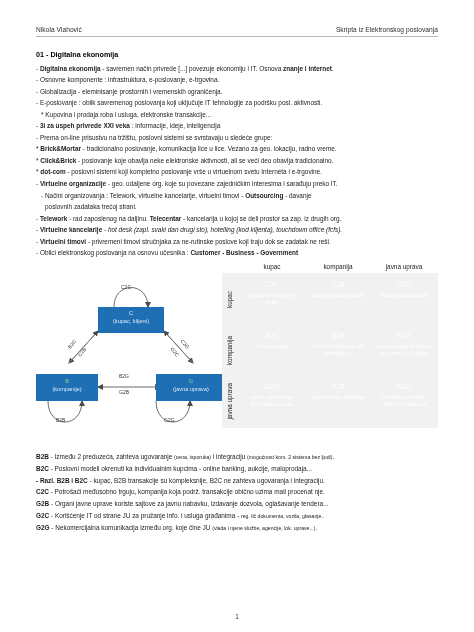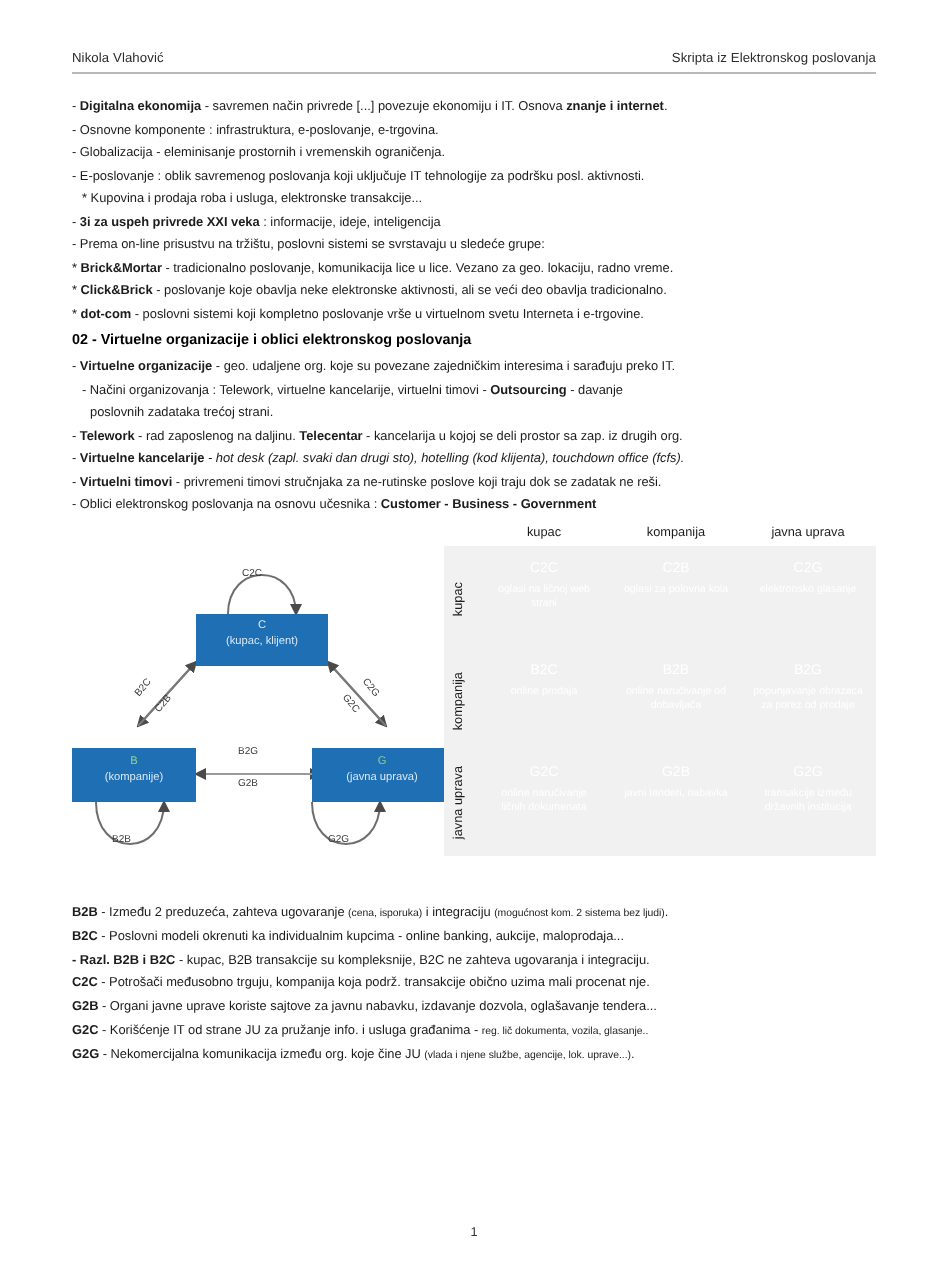--- a/index.html
+++ b/index.html
@@ -146,20 +146,21 @@
 <div class="page">
 
   <div class="runhead">
     <span>Nikola Vlahović</span>
     <span>Skripta iz Elektronskog poslovanja</span>
   </div>
   <div class="runhead-rule"></div>
 
   <div class="content">
 
+    <div class="hd">01 - Digitalna ekonomija</div>
     <div>
       <div class="ln">
         <span>- </span><span class="b">Digitalna ekonomija</span><span> - savremen način privrede [...] povezuje ekonomiju i IT. Osnova </span><span class="b">znanje i internet</span><span>.</span>
       </div>
       <div class="ln">
         <span>- </span><span>Osnovne komponente : infrastruktura, e-poslovanje, e-trgovina.</span>
       </div>
       <div class="ln">
         <span>- </span><span>Globalizacija - eleminisanje prostornih i vremenskih ograničenja.</span>
       </div>
@@ -179,21 +180,20 @@
         <span>* </span><span class="b">Brick&amp;Mortar</span><span> - tradicionalno poslovanje, komunikacija lice u lice. Vezano za geo. lokaciju, radno vreme.</span>
       </div>
       <div class="ln">
         <span>* </span><span class="b">Click&amp;Brick</span><span> - poslovanje koje obavlja neke elektronske aktivnosti, ali se veći deo obavlja tradicionalno.</span>
       </div>
       <div class="ln">
         <span>* </span><span class="b">dot-com</span><span> - poslovni sistemi koji kompletno poslovanje vrše u virtuelnom svetu Interneta i e-trgovine.</span>
       </div>
     </div>
 
-    <div class="hd">02 - Virtuelne organizacije i oblici elektronskog poslovanja</div>
     <div>
       <div class="ln">
         <span>- </span><span class="b">Virtuelne organizacije</span><span> - geo. udaljene org. koje su povezane zajedničkim interesima i sarađuju preko IT.</span>
       </div>
       <div class="ln indent1">
         <span> - </span><span>Načini organizovanja : Telework, virtuelne kancelarije, virtuelni timovi - </span><span class="b">Outsourcing</span><span>  - davanje</span>
       </div>
       <div class="ln indent2">
         <span>poslovnih zadataka trećoj strani.</span>
       </div>

